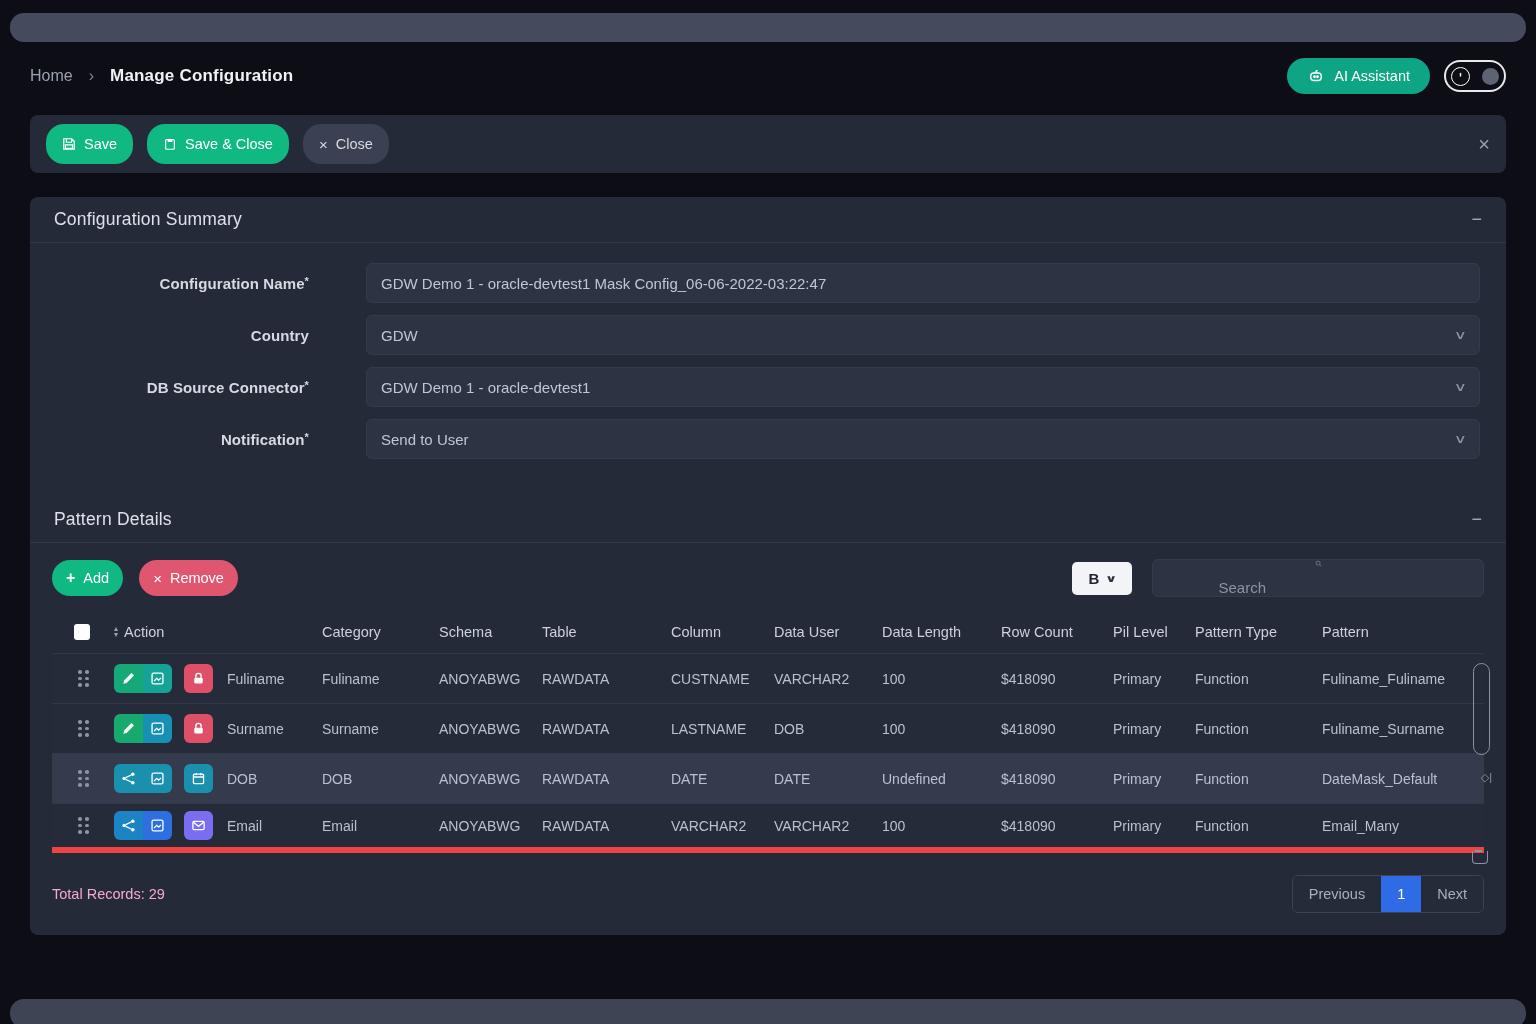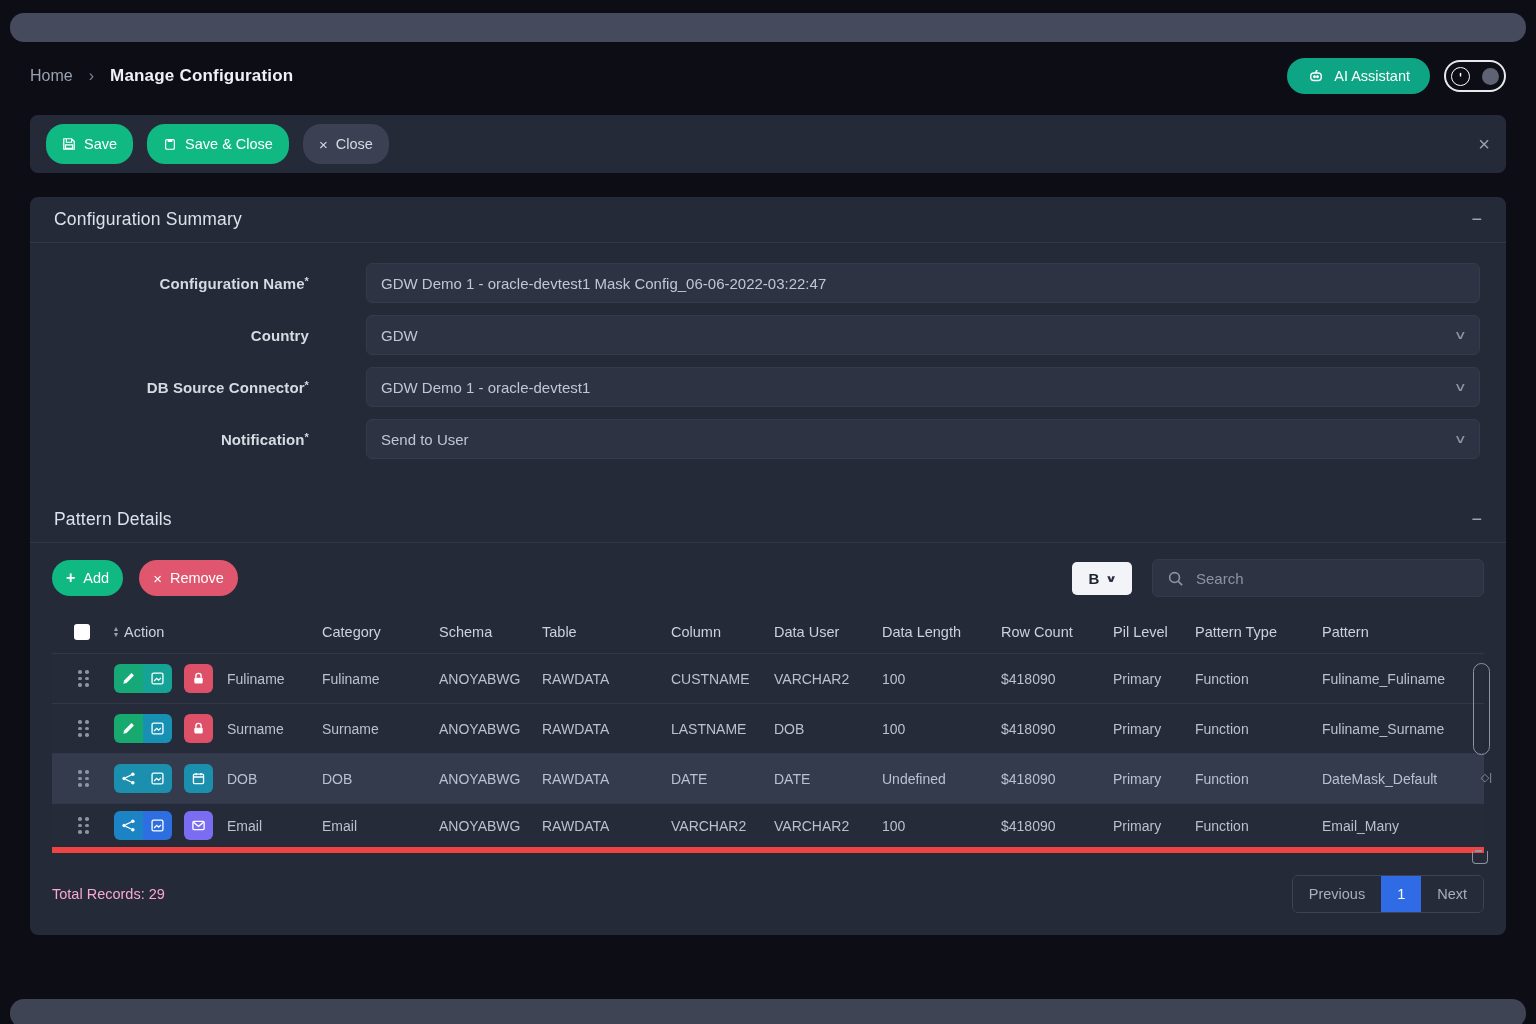--- a/index.html
+++ b/index.html
@@ -62,21 +62,21 @@
   .controls-row { display:flex; align-items:center; padding:16px 22px 0 22px; }
   .btn-sm { height:36px; padding:0 14px; font-size:14.5px; }
   .btn-red { background:#e0566e; }
   .plus-glyph { font-size:16px; font-weight:700; line-height:1; }
   .controls-right { margin-left:auto; display:flex; align-items:center; gap:20px; }
   .opts-btn { height:33px; min-width:60px; background:#f3f4f7; border:none; border-radius:5px;
     display:flex; align-items:center; justify-content:center; gap:8px; cursor:pointer;
     color:#1c2230; font-weight:700; font-size:15px; font-family:inherit; }
   .opts-chev { font-size:10px; transform:scaleX(1.5); color:#2a3040; }
   .search-wrap { width:332px; height:38px; background:#2d3342; border:1px solid #343b4c; border-radius:6px;
-    display:flex; align-items:center; padding:0 14px; gap:12px; }
+    display:flex; align-items:center; padding:0 14px; gap:12px;flex-direction:column; }
   .search-wrap svg { width:17px; height:17px; stroke:#8c93a3; }
   .search-wrap input { background:transparent; border:none; outline:none; color:#bfc6d4;
     font-size:15px; font-family:inherit; flex:1; }
   .search-wrap input::placeholder { color:#8c93a3; }
 
   
   .ptable { margin:14px 22px 0 22px; position:relative; }
   .tgrid { display:grid; grid-template-columns:62px 208px 117px 103px 129px 103px 108px 119px 112px 82px 127px minmax(120px,1fr); align-items:center; }
   .thead { height:42px; color:#ccd1dc; font-size:14.5px; }
   .thead .cell { display:flex; align-items:center; gap:6px; }

